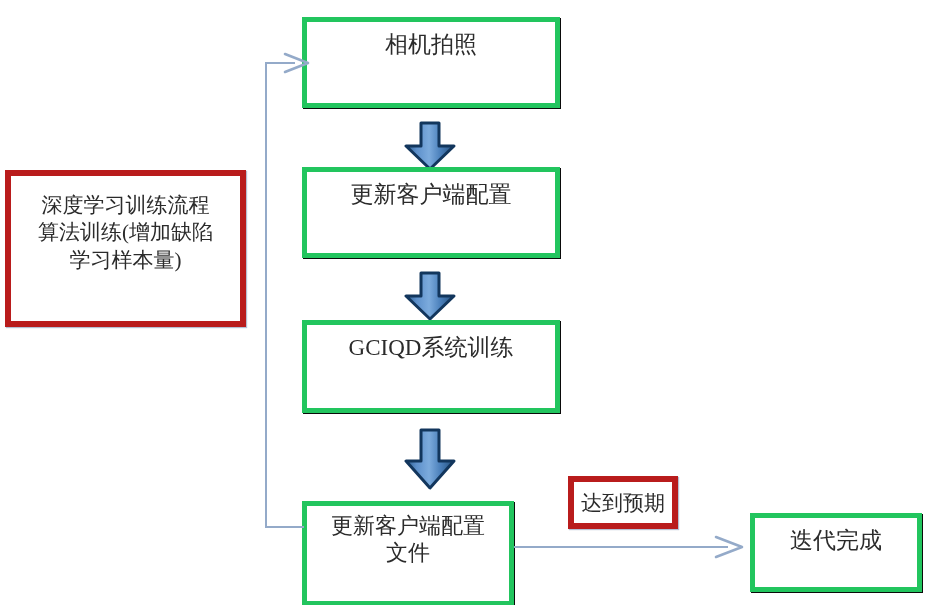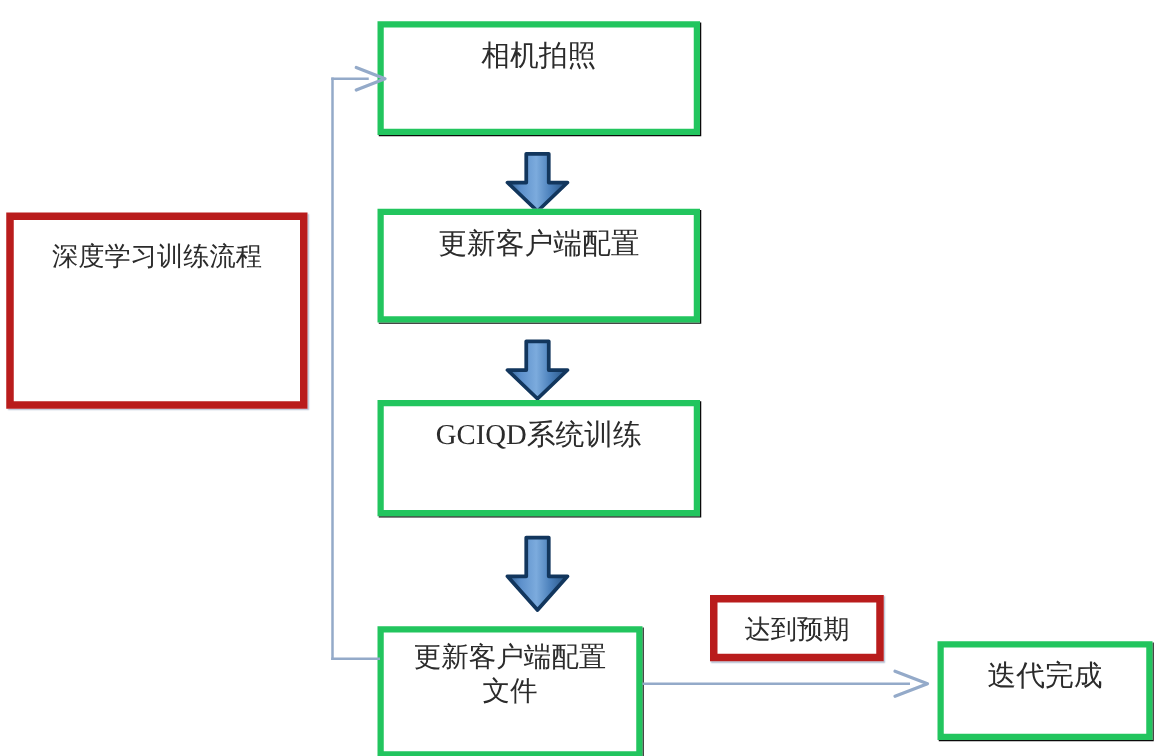--- a/index.html
+++ b/index.html
@@ -84,20 +84,22 @@
 </style>
 </head>
 <body>
 
 <div id="canvas">
 
   <div class="node node-light" id="note-box" style="left:5px; top:170px; width:241px; height:157px;">
     <div class="note-inner">
       <span class="note-line">深度学习训练流程</span>
       <span class="note-gap"></span>
+      <span class="note-line">算法训练(增加缺陷
+学习样本量)</span>
     </div>
   </div>
 
   <div class="node node-heavy" id="node-camera" style="left:302px; top:17px; width:258px; height:91px;">
     <span class="node-label label-top">相机拍照</span>
   </div>
 
   <svg class="block-arrow" style="left:399px; top:121px;" width="62" height="50" viewBox="0 0 62 50">
     <defs>
       <linearGradient id="ba1" x1="0" y1="0" x2="1" y2="0">
@@ -143,21 +145,21 @@
       </linearGradient>
     </defs>
     <polygon points="22,2 40,2 40,33 55,33 31,60 7,33 22,33" fill="url(#ba3)" stroke="#12365d" stroke-width="3" stroke-linejoin="round"></polygon>
   </svg>
 
   <div class="node node-heavy" id="node-update" style="left:302px; top:501px; width:212px; height:105px;">
     <span class="node-label label-top-sm">更新客户端配置
 文件</span>
   </div>
 
-  <div class="node node-light" id="label-expect" style="left:568px; top:476px; width:139px; height:53px;">
+  <div class="node node-light" id="label-expect" style="left:568px; top:476px; width:110px; height:53px;">
     <span class="node-label" style="padding-top:9px; font-size:21px;">达到预期</span>
   </div>
 
   <div class="node node-heavy" id="node-done" style="left:750px; top:513px; width:172px; height:79px;">
     <span class="node-label label-top">迭代完成</span>
   </div>
 
   <div class="conn conn-h" style="left:514px; top:546px; width:214px;"></div>
   <svg class="arrowhead" style="left:712px; top:535px;" width="34" height="24" viewBox="0 0 34 24">
     <polyline points="4,2 30,12 4,22" fill="none" stroke="#94aac9" stroke-width="2.6" stroke-linecap="round" stroke-linejoin="round"></polyline>

